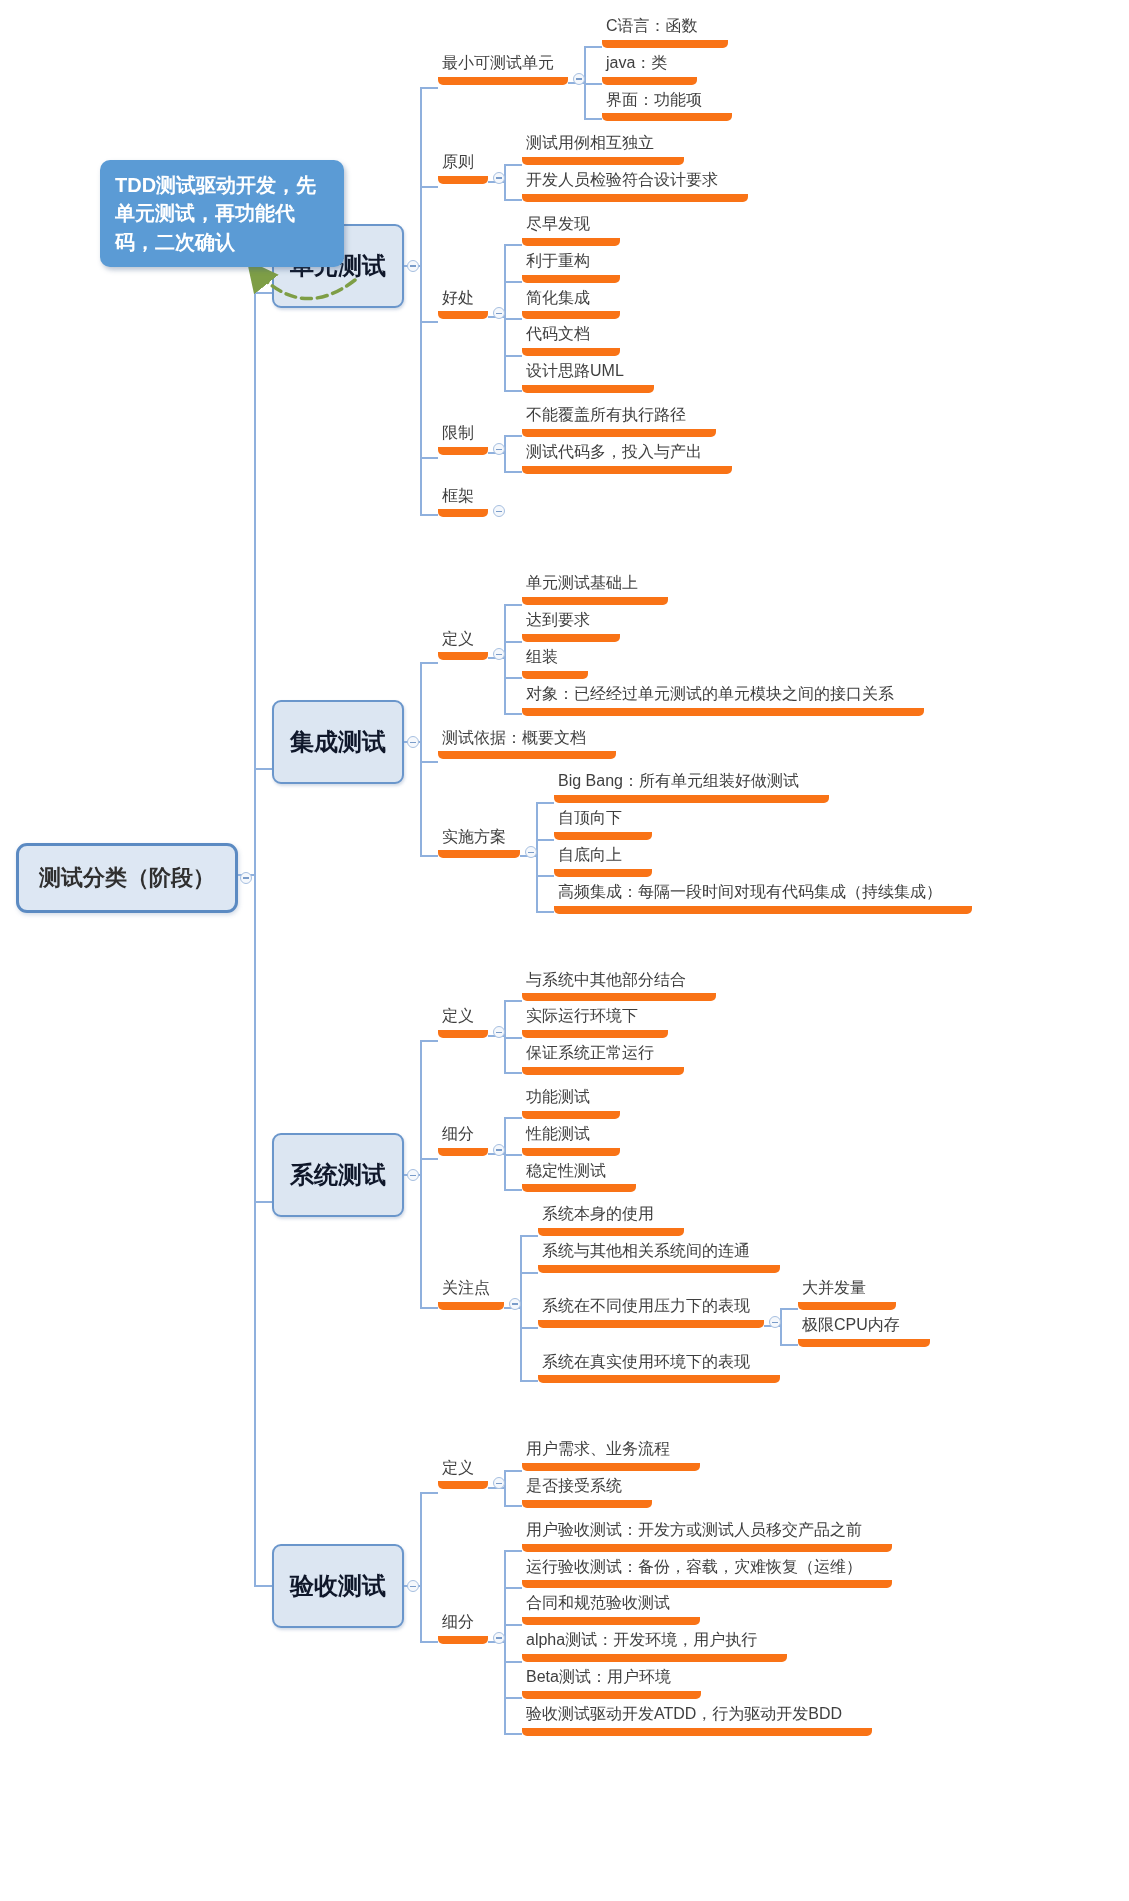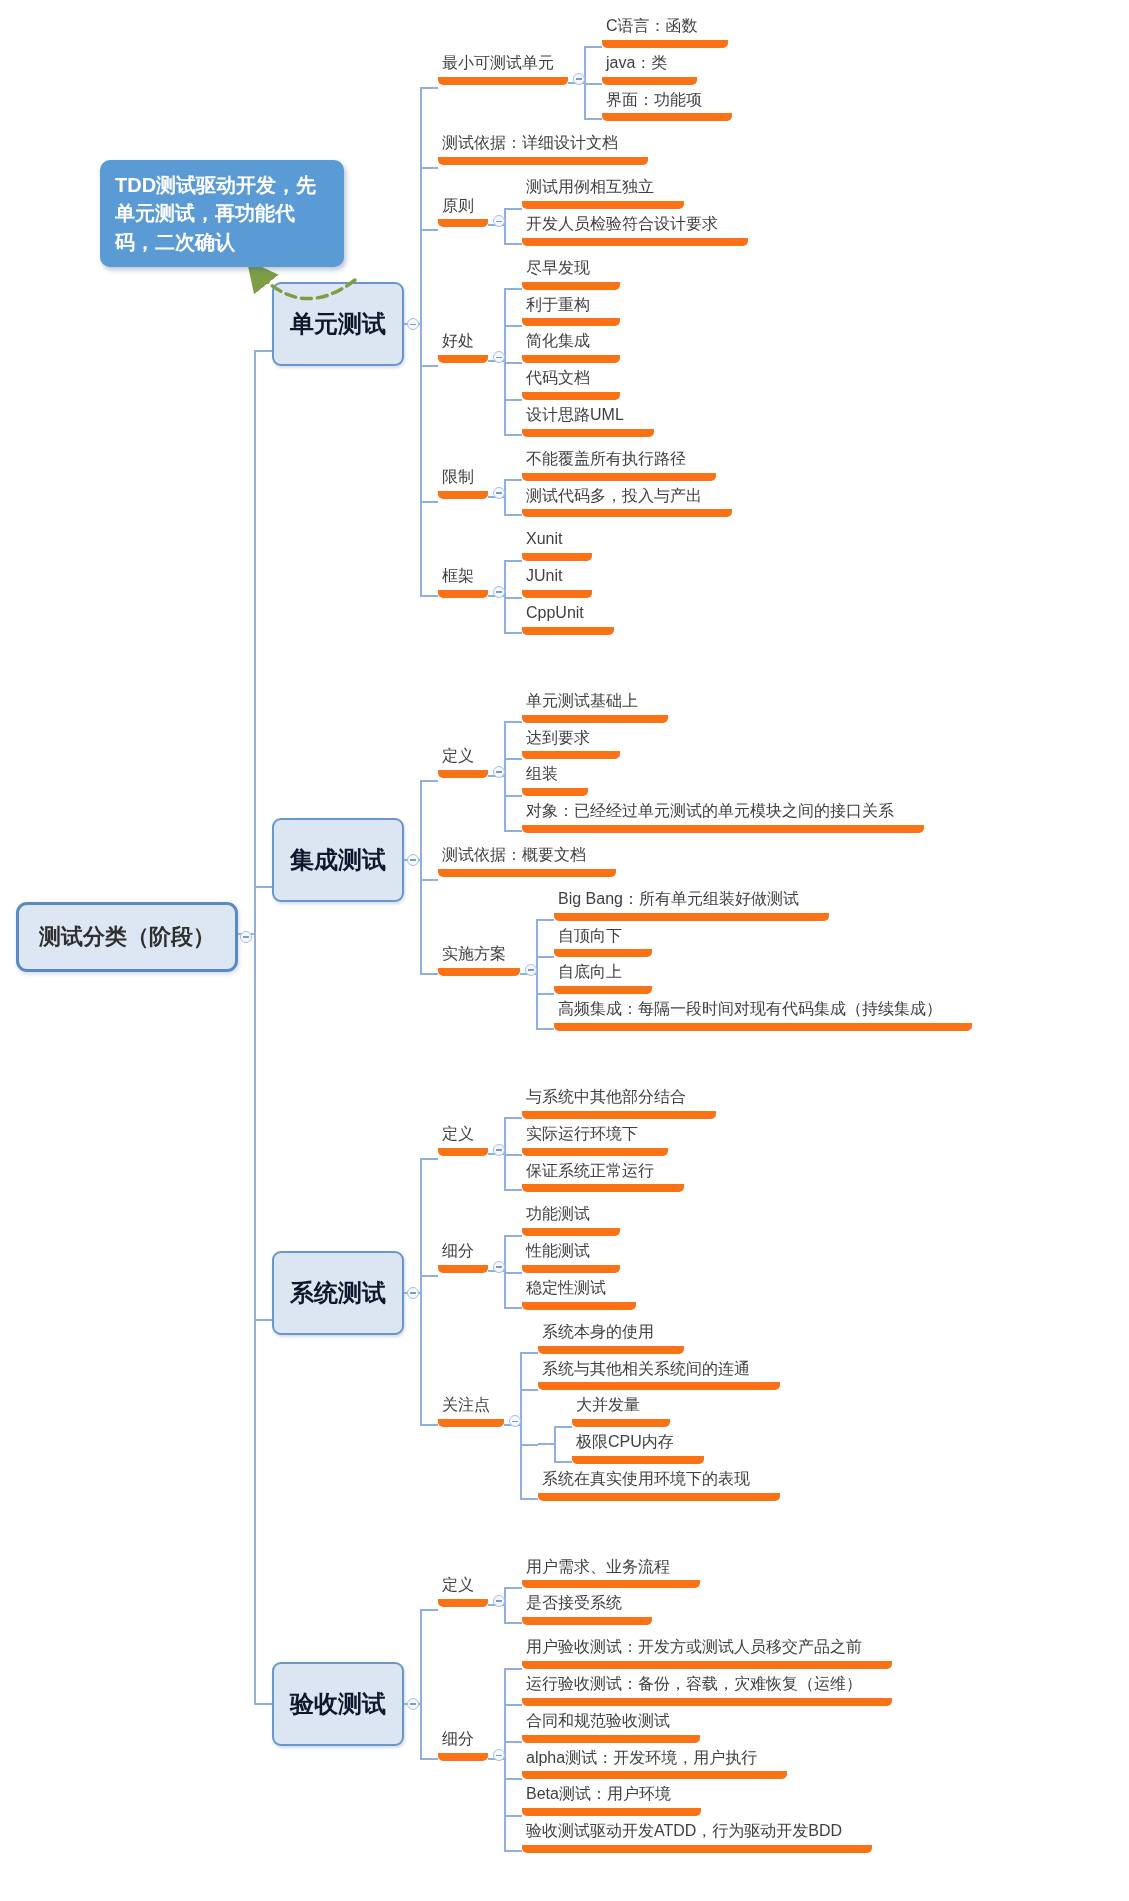--- a/index.html
+++ b/index.html
@@ -88,23 +88,20 @@
                   </div>
                   <div class="branch">
                     <div class="topic t-line">java：类</div>
                   </div>
                   <div class="branch">
                     <div class="topic t-line">界面：功能项</div>
                   </div>
                 </div>
               </div>
               <div class="branch">
-                <div class="topic t-line">测试依据：详细设计文档</div>
-              </div>
-              <div class="branch">
                 <div class="topic t-line par">原则<span class="collapse"></span></div>
                 <div class="kids d3">
                   <div class="branch">
                     <div class="topic t-line">测试用例相互独立</div>
                   </div>
                   <div class="branch">
                     <div class="topic t-line">开发人员检验符合设计要求</div>
                   </div>
                 </div>
               </div>
@@ -134,31 +131,20 @@
                   <div class="branch">
                     <div class="topic t-line">不能覆盖所有执行路径</div>
                   </div>
                   <div class="branch">
                     <div class="topic t-line">测试代码多，投入与产出</div>
                   </div>
                 </div>
               </div>
               <div class="branch">
                 <div class="topic t-line par">框架<span class="collapse"></span></div>
-                <div class="kids d3">
-                  <div class="branch">
-                    <div class="topic t-line">Xunit</div>
-                  </div>
-                  <div class="branch">
-                    <div class="topic t-line">JUnit</div>
-                  </div>
-                  <div class="branch">
-                    <div class="topic t-line">CppUnit</div>
-                  </div>
-                </div>
               </div>
             </div>
           </div>
           <div class="branch pbox">
             <div class="topic t-box par">集成测试<span class="collapse"></span></div>
             <div class="kids d2">
               <div class="branch">
                 <div class="topic t-line par">定义<span class="collapse"></span></div>
                 <div class="kids d3">
                   <div class="branch">
@@ -231,20 +217,21 @@
               <div class="branch">
                 <div class="topic t-line par">关注点<span class="collapse"></span></div>
                 <div class="kids d3">
                   <div class="branch">
                     <div class="topic t-line">系统本身的使用</div>
                   </div>
                   <div class="branch">
                     <div class="topic t-line">系统与其他相关系统间的连通</div>
                   </div>
                   <div class="branch">
+                    <div class="topic t-line par">系统在不同使用压力下的表现<span class="collapse"></span></div>
                     <div class="kids d4">
                       <div class="branch">
                         <div class="topic t-line">大并发量</div>
                       </div>
                       <div class="branch">
                         <div class="topic t-line">极限CPU内存</div>
                       </div>
                     </div>
                   </div>
                   <div class="branch">

